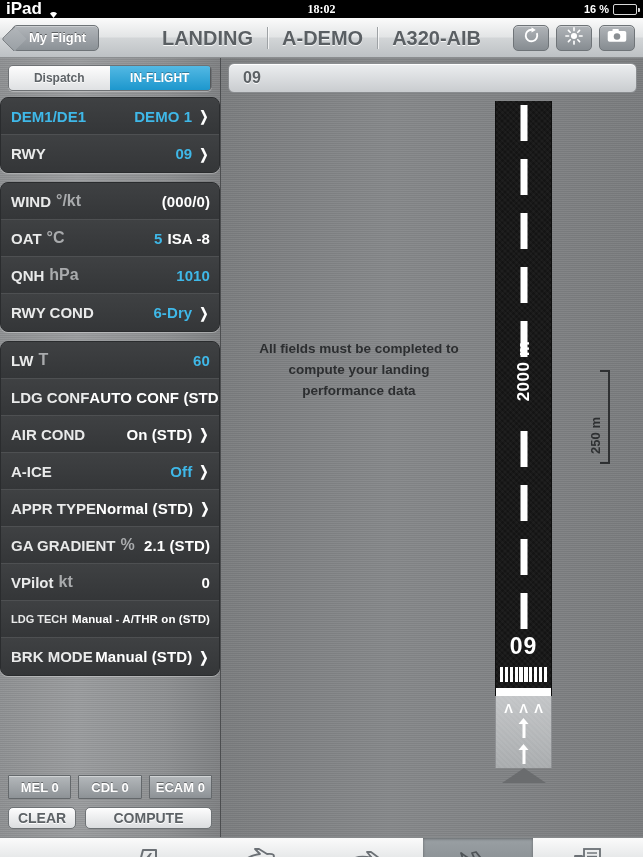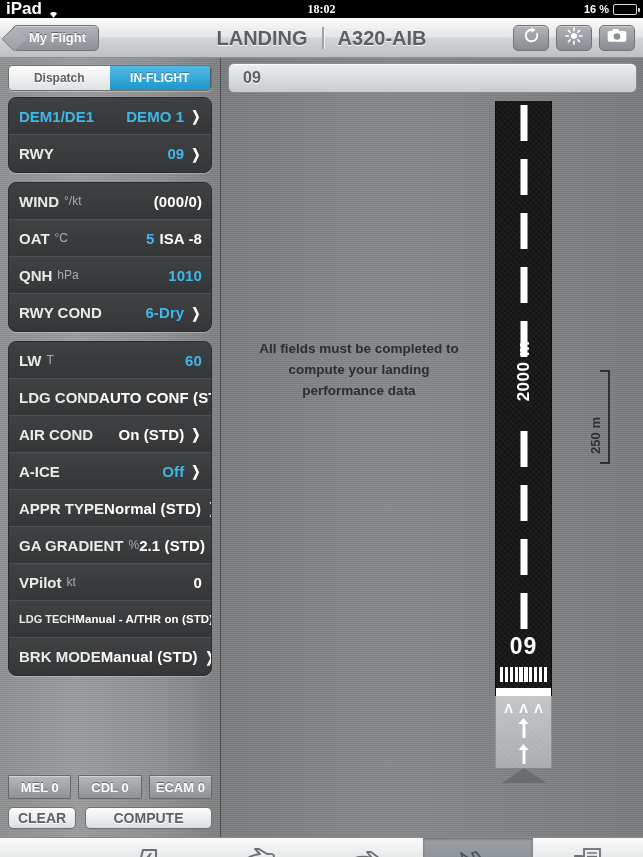--- a/index.html
+++ b/index.html
@@ -103,37 +103,37 @@
   }
   .tab.active {
     background:linear-gradient(to bottom,#53b9e4,#1d97cd);
     color:#fff; text-shadow:0 -1px 0 rgba(0,0,0,.3);
     border-right:1px solid #56585a;
   }
   .tab.inactive {
     background:linear-gradient(to bottom,#fdfdfd,#dfe1e3);
     color:#5e6367; text-shadow:0 1px 0 rgba(255,255,255,.8);
   }
-  .groups { padding:0 8px; flex:1; overflow:hidden; }
+  .groups { padding:0 0; flex:1; overflow:hidden; }
   .group {
     background:#3a3c3e; border-radius:8px; margin-bottom:9px;
     border:1px solid #2a2c2e;
     box-shadow:0 1px 0 rgba(255,255,255,.28), inset 0 1px 0 rgba(255,255,255,.06);
     overflow:hidden;
   }
   .row {
     height:37px; display:flex; align-items:center;
     padding:0 9px 0 10px; position:relative;
     border-bottom:1px solid #4e5052;
     background:linear-gradient(to bottom,#3f4143,#343638);
   }
   .row:last-child { border-bottom:none; }
   .rlabel { font-size:15px; font-weight:bold; color:#e9eaea; white-space:nowrap; }
   .rlabel.small { font-size:11px; }
-  .runit { font-size:12px; color:#a9abad; margin-left:5px; font-weight:normal; }
+  .runit { font-size:16px; color:#a9abad; margin-left:5px; font-weight:bold; }
   .rval {
     margin-left:auto; font-size:15px; font-weight:bold;
     color:#fff; white-space:nowrap; letter-spacing:.1px;
   }
   .rval.small { font-size:11.5px; }
   .rval.cyan { color:#3fb8e8; }
   .sub-cyan { color:#3fb8e8; }
   .chev {
     margin-left:6px; font-size:14px; color:#fff; font-weight:bold;
     line-height:1; transform:scaleX(.75);
@@ -300,20 +300,21 @@
     </div>
   </div>
 
   <div class="navbar">
     <div class="backbtn">
       <span>My Flight</span>
     </div>
     <div class="navtitles">
       <span class="navtitle">LANDING</span>
       <span class="navsep"></span>
+      <span class="navtitle">A-DEMO</span>
       <span class="navsep"></span>
       <span class="navtitle">A320-AIB</span>
     </div>
     <div class="navright">
       <div class="navbtn">
         <span>
           <svg width="17" height="17" viewBox="0 0 20 20">
             <path d="M10 3.2a6.8 6.8 0 1 0 6.5 4.8" stroke="#fff" stroke-width="2.2" fill="none" stroke-linecap="round"></path>
             <path d="M10 0.4 L10 6.4 L15 3.4 Z" fill="#fff"></path>
           </svg>
@@ -400,21 +401,21 @@
           </div>
         </div>
 
         <div class="group">
           <div class="row">
             <span class="rlabel">LW</span>
             <span class="runit">T</span>
             <span class="rval cyan">60</span>
           </div>
           <div class="row">
-            <span class="rlabel">LDG COND</span>
+            <span class="rlabel">LDG CONF</span>
             <span class="rval">AUTO CONF (STD)</span>
 
           </div>
           <div class="row">
             <span class="rlabel">AIR COND</span>
             <span class="rval">On (STD)</span>
             <span class="chev">❯</span>
           </div>
           <div class="row">
             <span class="rlabel">A-ICE</span>

